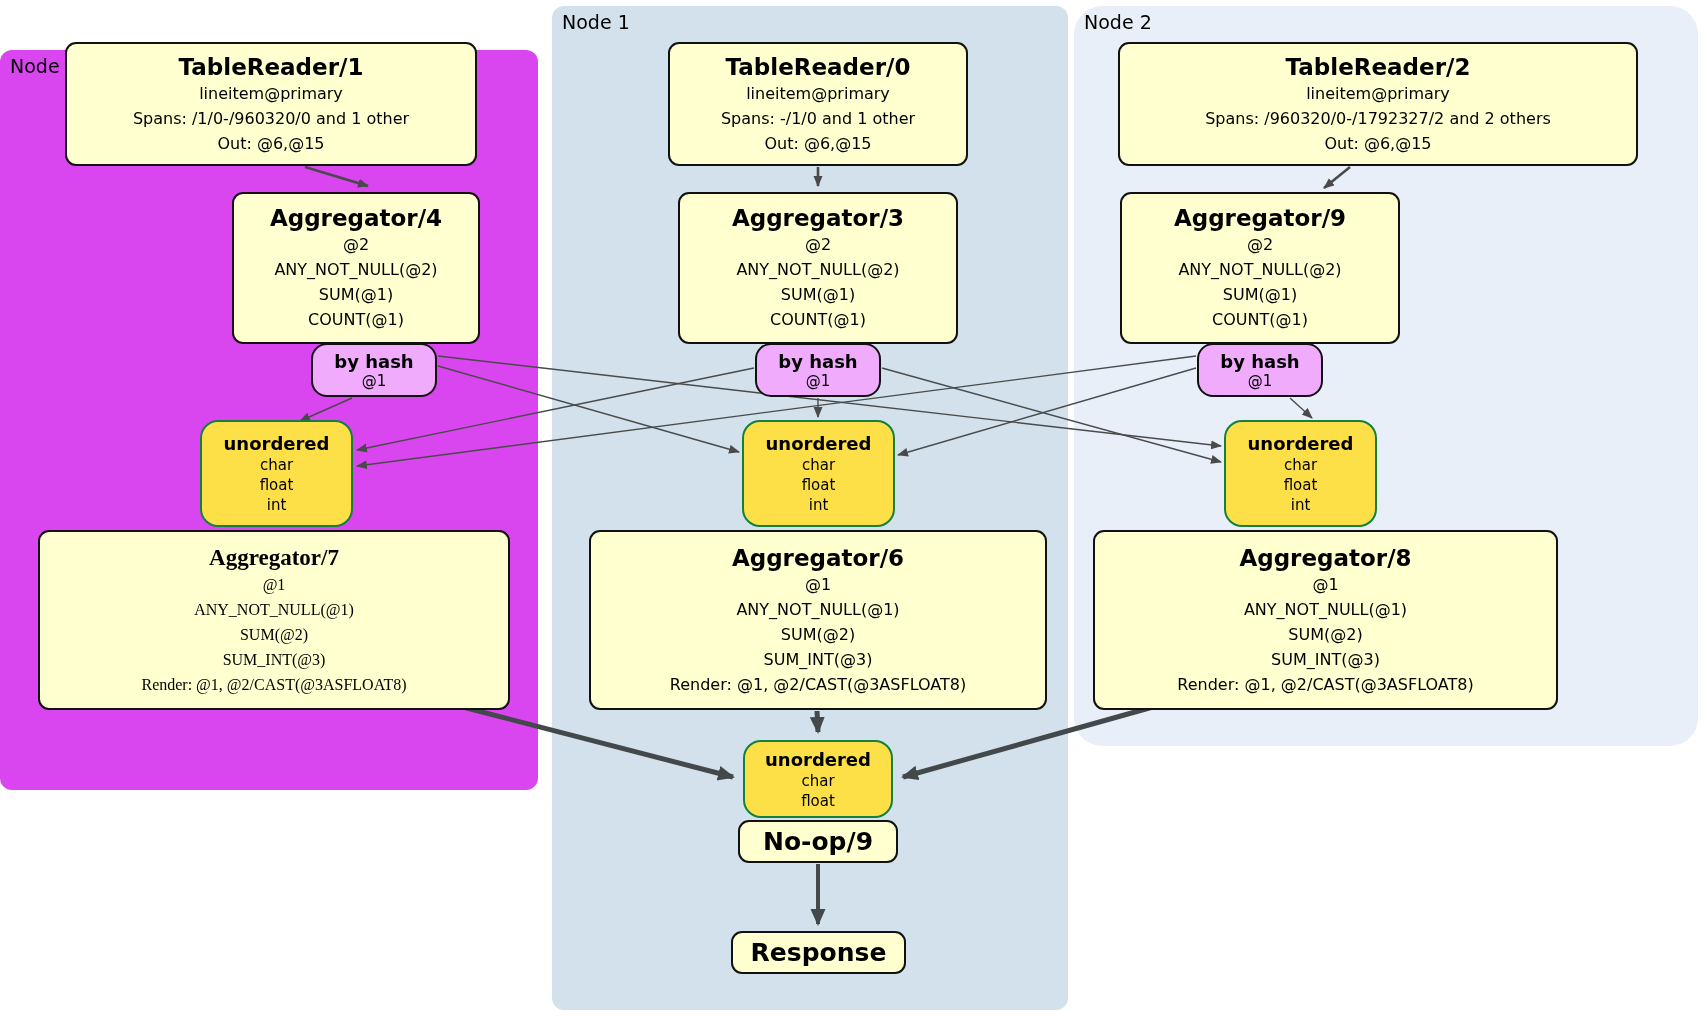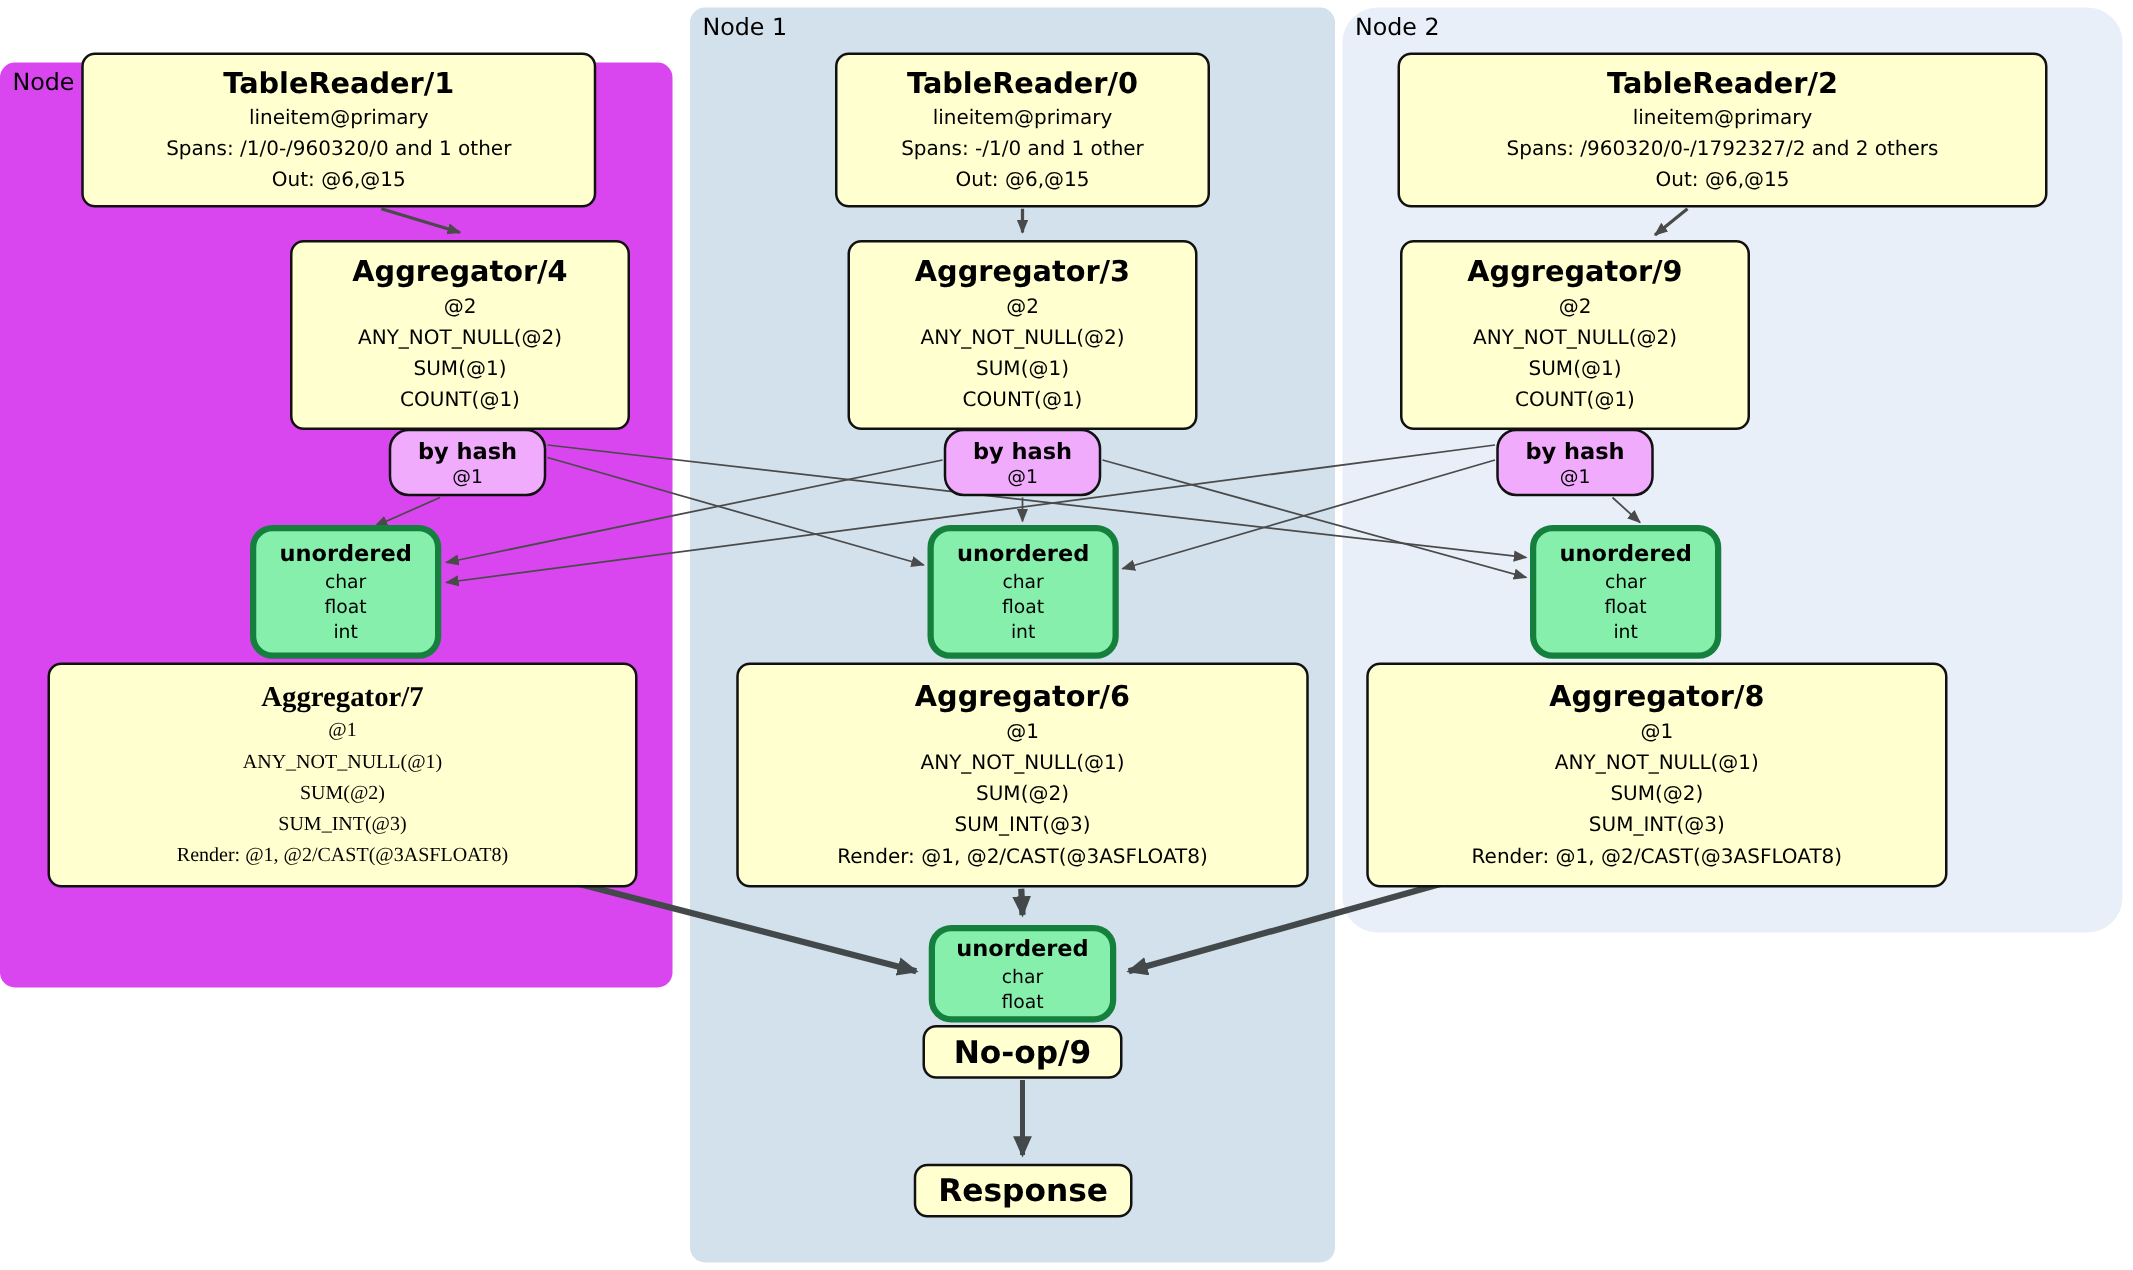--- a/index.html
+++ b/index.html
@@ -11,35 +11,35 @@
   .region-node1{left:552px;top:6px;width:516px;height:1004px;background:#d2e1eb;}
   .region-node2{left:1074px;top:6px;width:624px;height:740px;background:#e9eff8;border-radius:28px;}
   .nodelabel{position:absolute;font-size:19px;line-height:22px;color:#000;}
 
   #edges{position:absolute;left:0;top:0;z-index:1;}
 
   .box{position:absolute;box-sizing:border-box;display:flex;flex-direction:column;
        align-items:center;justify-content:center;text-align:center;z-index:2;}
   .ybox{background:#ffffcf;border:2px solid #111;border-radius:11px;justify-content:center;}
   .router{background:#f0abfc;border:2px solid #111;border-radius:16px;justify-content:center;}
-  .stream{background:#86efac;border:5px solid #15803d;border-radius:18px;}
+  .stream{background:#fde047;border:2px solid #15803d;border-radius:18px;}
 
   .title{font-weight:bold;font-size:23px;line-height:28px;}
   .line{font-size:16px;line-height:25px;white-space:nowrap;}
   .rtitle{font-weight:bold;font-size:18px;line-height:21px;}
   .rsub{font-size:15px;line-height:18px;}
   .stitle{font-weight:bold;font-size:18px;line-height:23px;}
   .stype{font-size:15px;line-height:20px;}
   .ep-title{font-weight:bold;font-size:25px;line-height:28px;}
 
   
   #tr1{left:65px;top:42px;width:412px;height:124px;}
   #tr0{left:668px;top:42px;width:300px;height:124px;}
   #tr2{left:1118px;top:42px;width:520px;height:124px;}
-  #agg4{left:232px;top:192px;width:272px;height:152px;}
+  #agg4{left:232px;top:192px;width:248px;height:152px;}
   #agg3{left:678px;top:192px;width:280px;height:152px;}
   #agg5{left:1120px;top:192px;width:280px;height:152px;}
   #hash3{left:311px;top:343px;width:126px;height:54px;}
   #hash1{left:755px;top:343px;width:126px;height:54px;}
   #hash2{left:1197px;top:343px;width:126px;height:54px;}
   #un3{left:200px;top:420px;width:153px;height:107px;}
   #un1{left:742px;top:420px;width:153px;height:107px;}
   #un2{left:1224px;top:420px;width:153px;height:107px;}
   #agg7{left:38px;top:530px;width:472px;height:180px;font-family:Liberation Serif, serif;}
   #agg6{left:589px;top:530px;width:458px;height:180px;}

